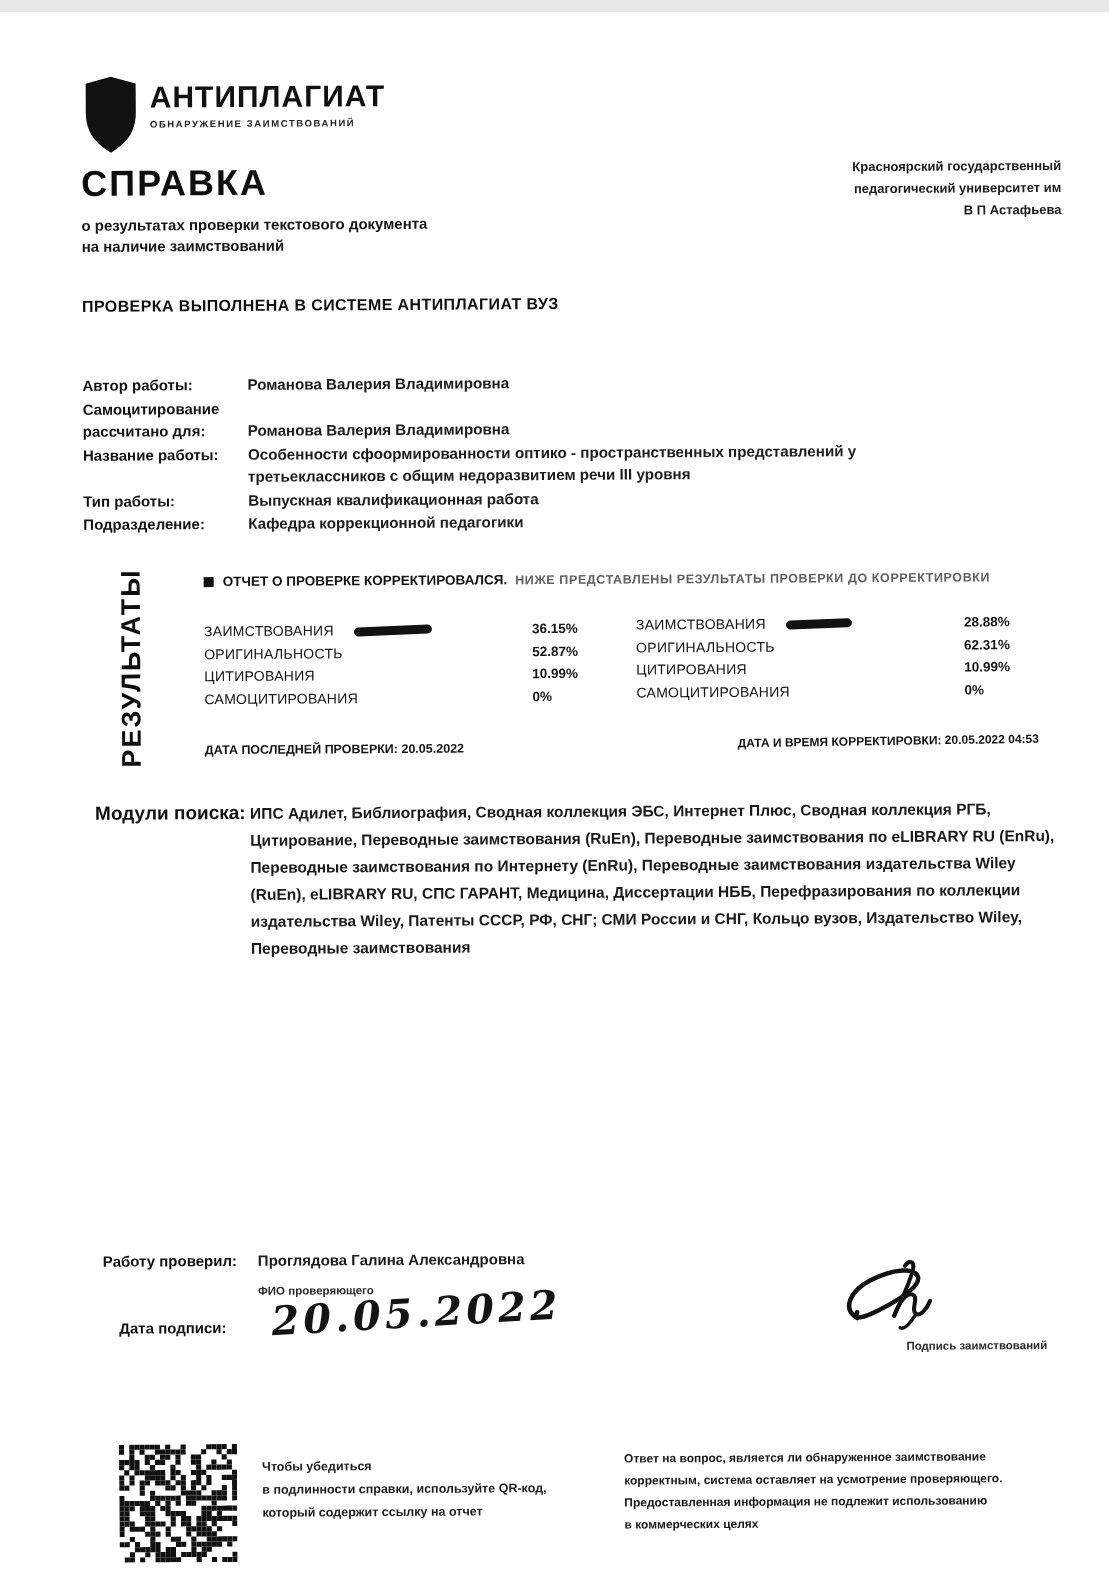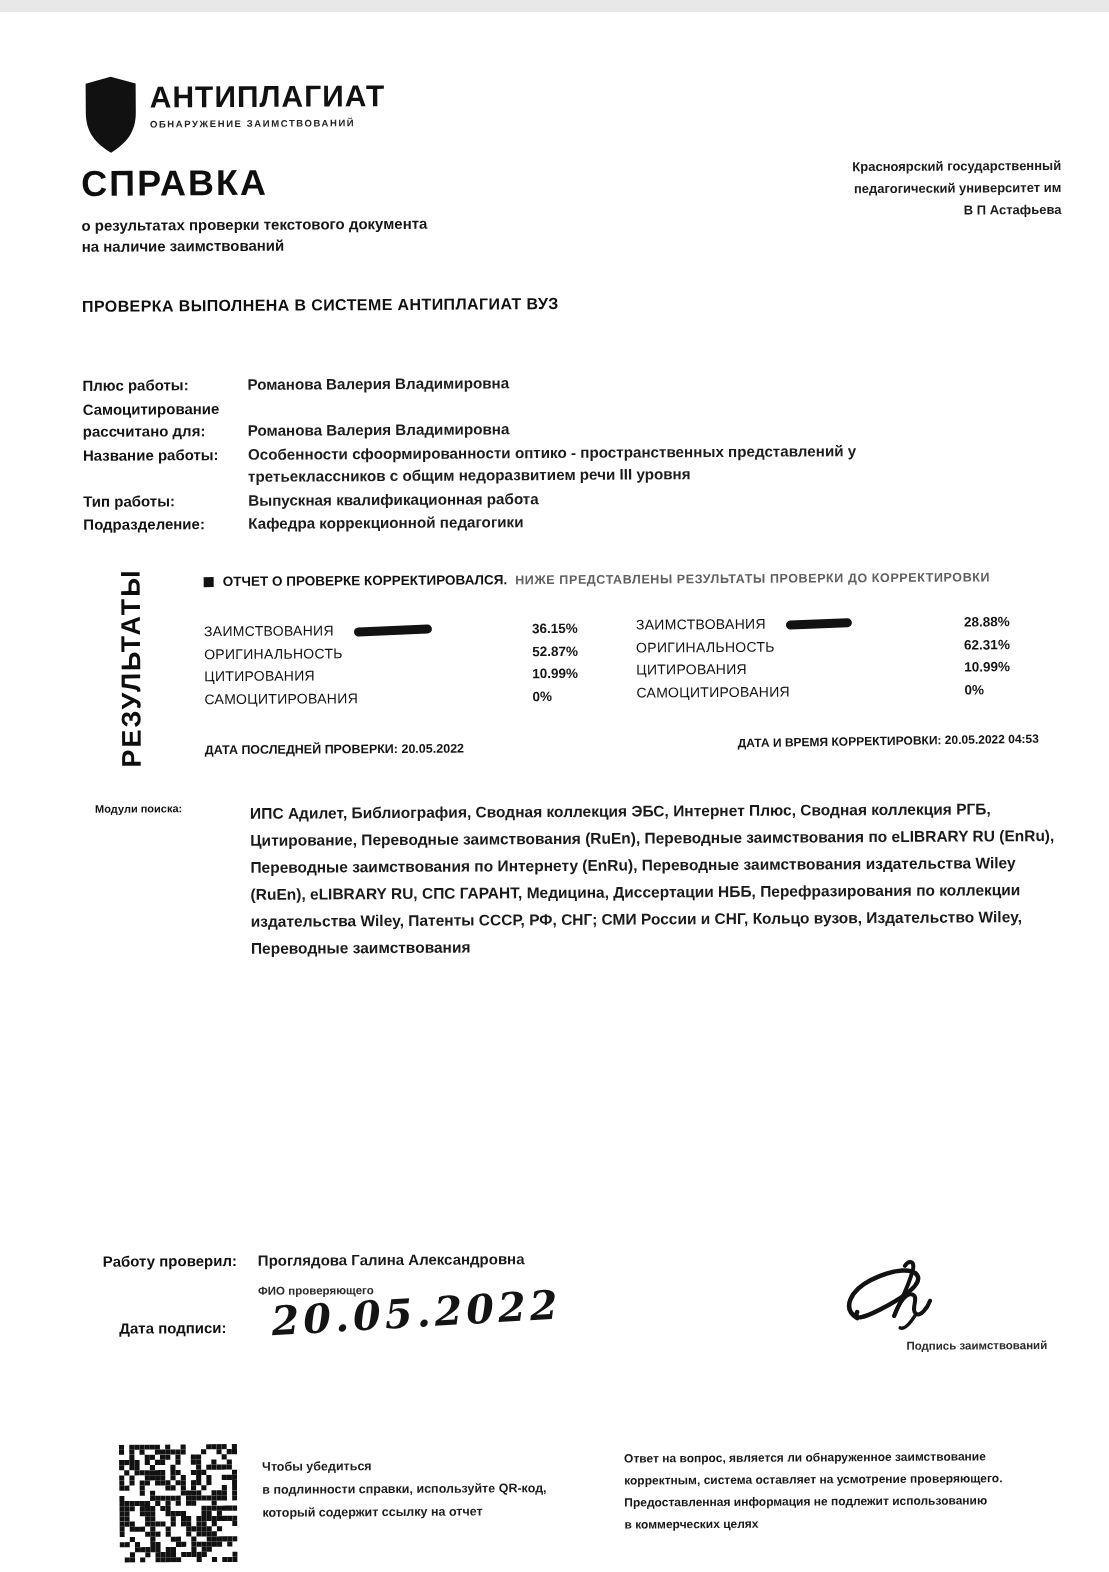--- a/index.html
+++ b/index.html
@@ -51,21 +51,21 @@
   .metric-value{position:absolute;left:328px;top:1px;font-size:13.5px;font-weight:700;color:#141414;}
   .redaction-mark{position:absolute;left:150px;top:5px;width:78px;height:9px;background:#121212;
     border-radius:5px;transform:rotate(-2deg);}
   .metrics.right .redaction-mark{width:66px;}
 
   .date-line{position:absolute;font-weight:800;color:#131313;}
   .date-before{left:205px;top:729px;font-size:12.5px;}
   .date-after{left:738px;top:724px;font-size:12px;transform:rotate(-.5deg);}
 
   
-  .modules-label{position:absolute;left:95px;top:788px;font-size:11px;font-weight:800;color:#111;}
+  .modules-label{position:absolute;left:95px;top:788px;font-size:19px;font-weight:800;color:#111;}
   .modules-text{position:absolute;left:250px;top:786px;width:808px;
     font-size:15.5px;font-weight:600;line-height:27px;color:#1a1a1a;}
 
   
   .checked-label{position:absolute;left:100px;top:1238px;font-size:15px;font-weight:800;color:#111;}
   .checked-value{position:absolute;left:255px;top:1238px;font-size:15px;font-weight:600;color:#1a1a1a;}
   .checked-caption{position:absolute;left:255px;top:1271px;font-size:11.5px;font-weight:600;color:#2a2a2a;}
   .sign-date-label{position:absolute;left:116px;top:1305px;font-size:15px;font-weight:800;color:#111;}
   .handwritten-date{position:absolute;left:268px;top:1276px;
     font-family:"DejaVu Serif", serif;font-style:italic;font-weight:700;
@@ -105,21 +105,21 @@
   <div class="doc-title">СПРАВКА</div>
   <div class="doc-subtitle">
     <div>о результатах проверки текстового документа</div>
     <div>на наличие заимствований</div>
   </div>
 
   <div class="system-line">ПРОВЕРКА ВЫПОЛНЕНА В СИСТЕМЕ АНТИПЛАГИАТ ВУЗ</div>
 
   <div class="doc-info">
     <div class="info-row">
-      <div class="info-label">Плюс работы:</div>
+      <div class="info-label">Автор работы:</div>
       <div class="info-value">Романова Валерия Владимировна</div>
     </div>
     <div class="info-row align-end">
       <div class="info-label">Самоцитирование рассчитано для:</div>
       <div class="info-value">Романова Валерия Владимировна</div>
     </div>
     <div class="info-row">
       <div class="info-label">Название работы:</div>
       <div class="info-value">Особенности сфоормированности оптико - пространственных представлений у третьеклассников с общим недоразвитием речи III уровня</div>
     </div>

